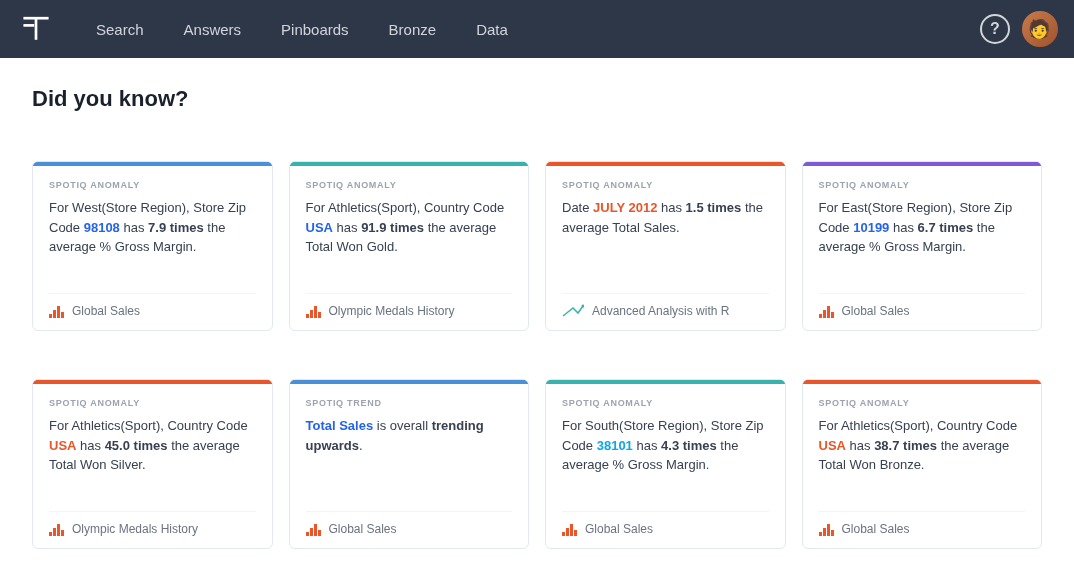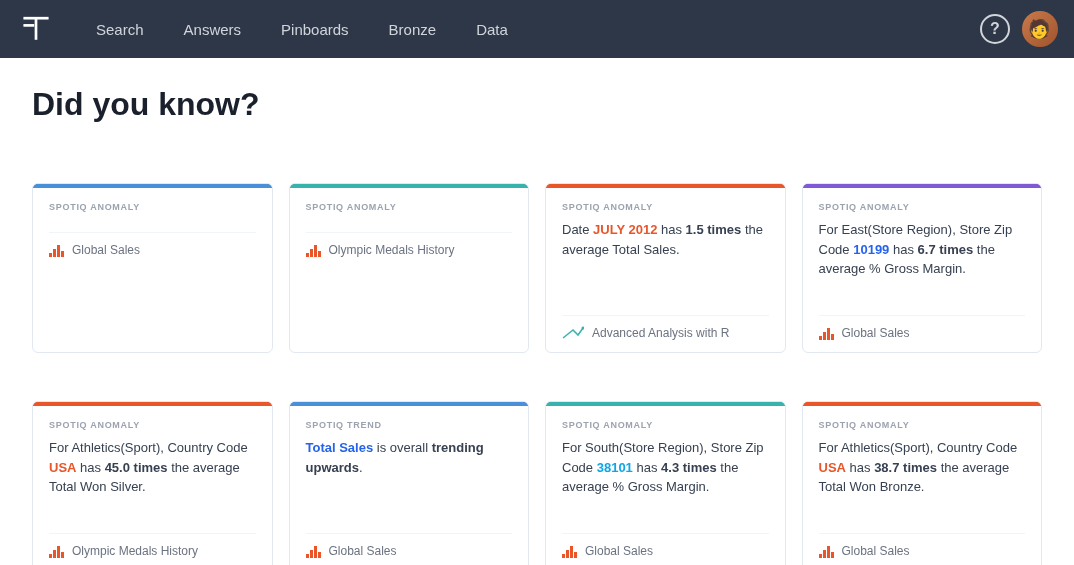--- a/index.html
+++ b/index.html
@@ -56,21 +56,21 @@
       border-radius: 50%;
       background: linear-gradient(135deg, #c97b4b 0%, #a0522d 100%);
       overflow: hidden;
       cursor: pointer;
       display: flex; align-items: center; justify-content: center;
       font-size: 18px;
     }
 
     
     .main { background: #fff; min-height: calc(565px - 58px); padding: 28px 32px; }
-    .page-title { font-size: 32px; font-weight: 700; color: #1a202c; margin-bottom: 28px; }
+    .page-title { font-size: 22px; font-weight: 700; color: #1a202c; margin-bottom: 17px; }
 
     
     .cards-grid {
       display: grid;
       grid-template-columns: repeat(4, 1fr);
       grid-template-rows: repeat(2, 1fr);
       gap: 16px;
     }
 
     .card {
@@ -180,35 +180,37 @@
     <div class="nav-avatar">🧑</div>
   </div>
 </nav>
 
 <main class="main">
   <h1 class="page-title">Did you know?</h1>
   <div class="cards-grid" id="cards-container">
   <div class="card accent-blue" style="--accent-color: #4a90d9;">
         <div style="position: absolute; top: 0px; left: 0px; right: 0px; height: 4px; background: rgb(74, 144, 217);"></div>
         <div class="card-label">SPOTIQ ANOMALY</div>
+        <div class="card-text">For West(Store Region), Store Zip Code <span class="highlight-blue">98108</span> has <span class="bold">7.9 times</span> the average % Gross Margin.</div>
         <div class="card-source">
           <div class="card-source-icon">
       <div class="bar-icon">
         <span style="height:4px"></span>
         <span style="height:8px"></span>
         <span style="height:12px;background:#e8562a"></span>
         <span style="height:6px"></span>
       </div>
     </div>
           <span>Global Sales</span>
         </div>
       </div>
       <div class="card accent-cyan" style="--accent-color: #38b2ac;">
         <div style="position: absolute; top: 0px; left: 0px; right: 0px; height: 4px; background: rgb(56, 178, 172);"></div>
         <div class="card-label">SPOTIQ ANOMALY</div>
+        <div class="card-text">For Athletics(Sport), Country Code <span class="highlight-blue">USA</span> has <span class="bold">91.9 times</span> the average Total Won Gold.</div>
         <div class="card-source">
           <div class="card-source-icon">
       <div class="bar-icon">
         <span style="height:4px"></span>
         <span style="height:8px"></span>
         <span style="height:12px;background:#e8562a"></span>
         <span style="height:6px"></span>
       </div>
     </div>
           <span>Olympic Medals History</span>

